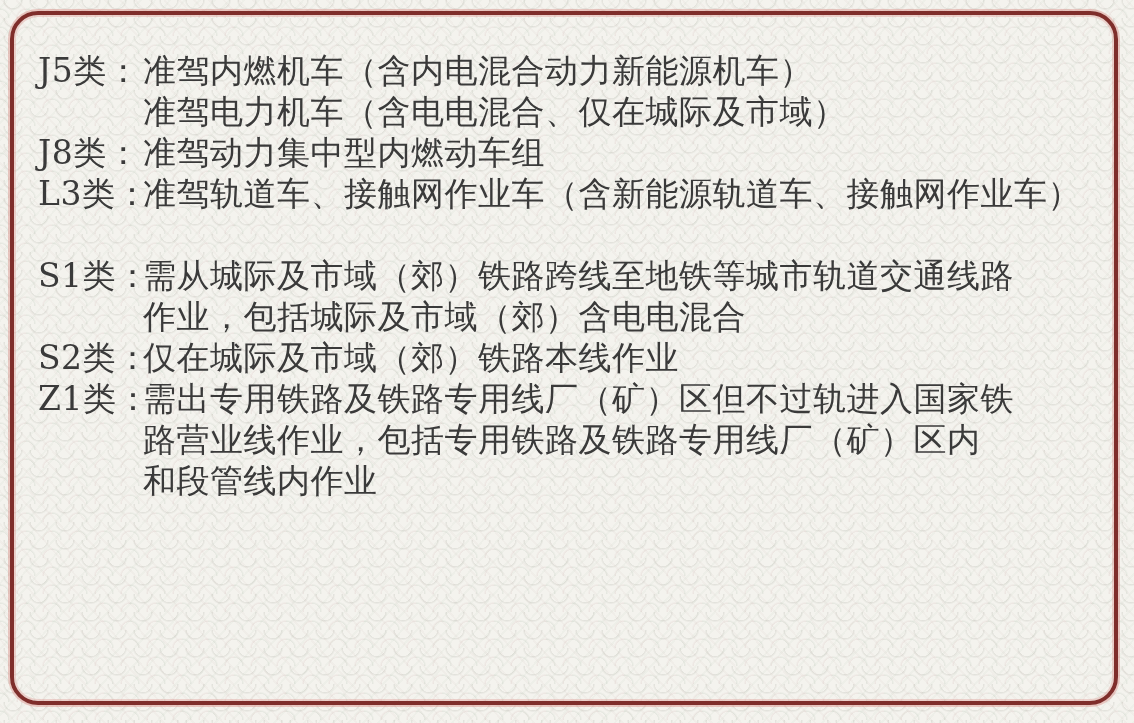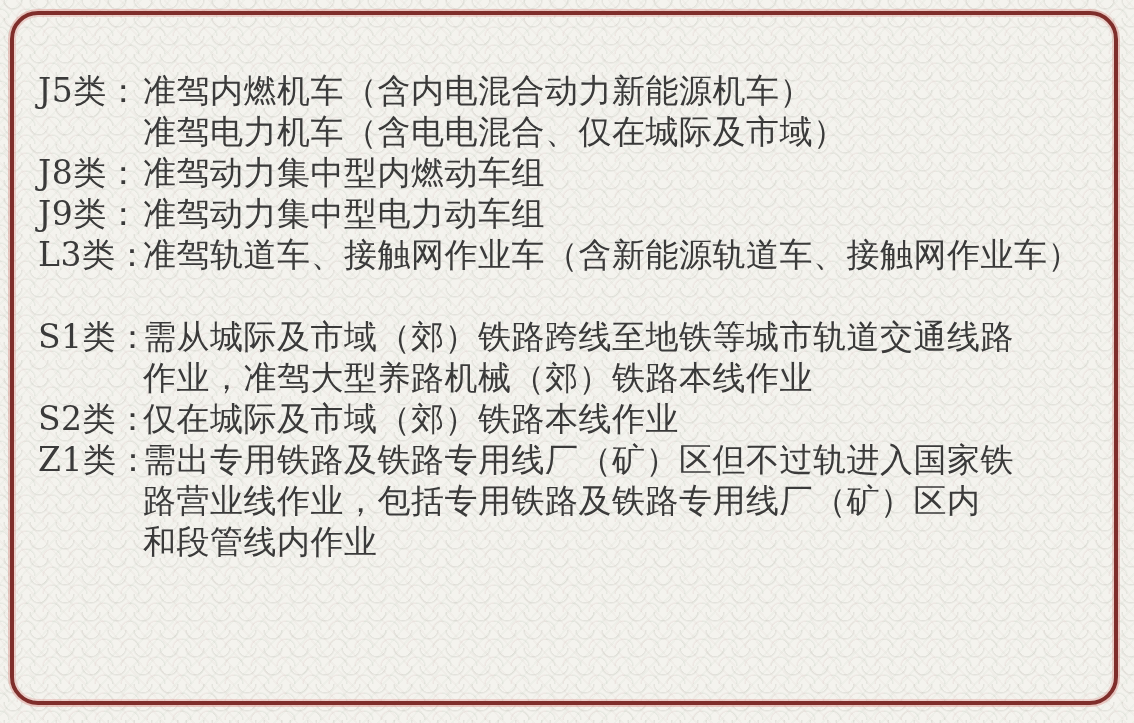--- a/index.html
+++ b/index.html
@@ -43,21 +43,20 @@
 
   .content {
     position: absolute;
     left: 38px;
     top: 50px;
     width: 1062px;
     color: #3a3a3a;
     font-size: 33px;
     line-height: 41px;
     letter-spacing: 0.5px;
-    margin-top: 20px;
   }
 
   .entry { position: relative; padding-left: 105px; }
   .entry-label { position: absolute; left: 0; top: 0; white-space: nowrap; }
   .entry-line { display: block; }
   .gap-after { margin-bottom: 41px; }
 </style>
 </head>
 <body>
 
@@ -74,35 +73,31 @@
   <div class="entry">
     <span class="entry-line">准驾电力机车（含电电混合、仅在城际及市域）</span>
   </div>
 
 
   <div class="entry">
     <span class="entry-label">J8类：</span>
     <span class="entry-line">准驾动力集中型内燃动车组</span>
   </div>
 
-  <div class="entry">
-    <span class="entry-label">J9类：</span>
-    <span class="entry-line">准驾动力集中型电力动车组</span>
-  </div>
 
 
   <div class="entry gap-after">
     <span class="entry-label">L3类：</span>
     <span class="entry-line">准驾轨道车、接触网作业车（含新能源轨道车、接触网作业车）</span>
   </div>
 
   <div class="entry">
     <span class="entry-label">S1类：</span>
     <span class="entry-line">需从城际及市域（郊）铁路跨线至地铁等城市轨道交通线路</span>
-    <span class="entry-line">作业，准驾大型养路机械（郊）铁路本线作业</span>
+    <span class="entry-line">作业，包括城际及市域（郊）含电电混合</span>
   </div>
 
   <div class="entry">
     <span class="entry-label">S2类：</span>
     <span class="entry-line">仅在城际及市域（郊）铁路本线作业</span>
   </div>
 
   <div class="entry">
     <span class="entry-label">Z1类：</span>
     <span class="entry-line">需出专用铁路及铁路专用线厂（矿）区但不过轨进入国家铁</span>

